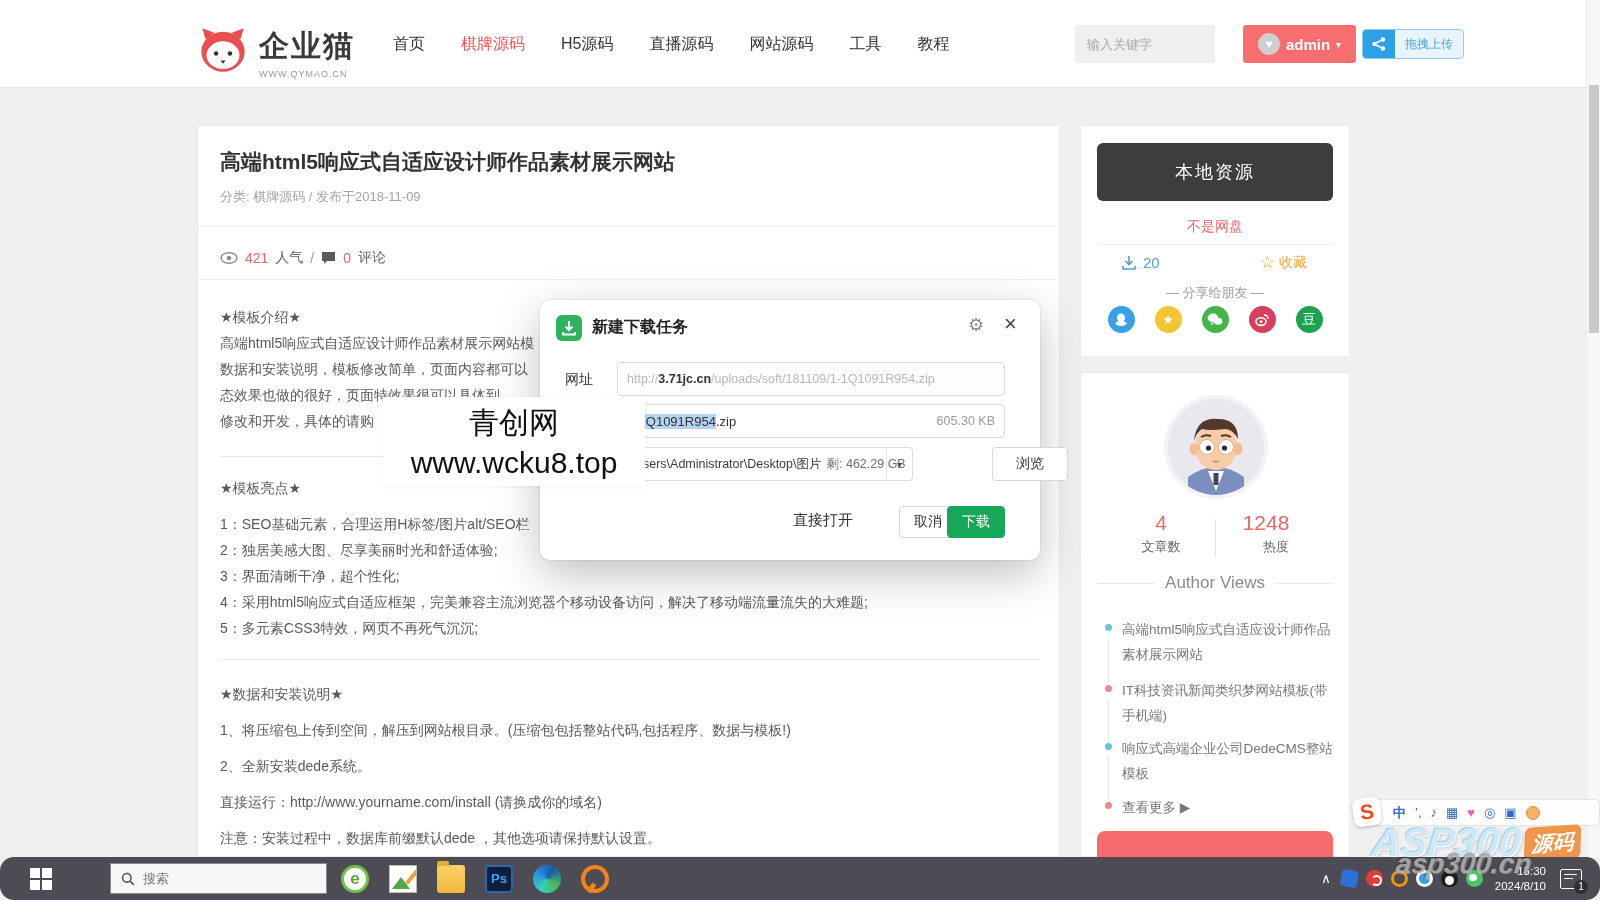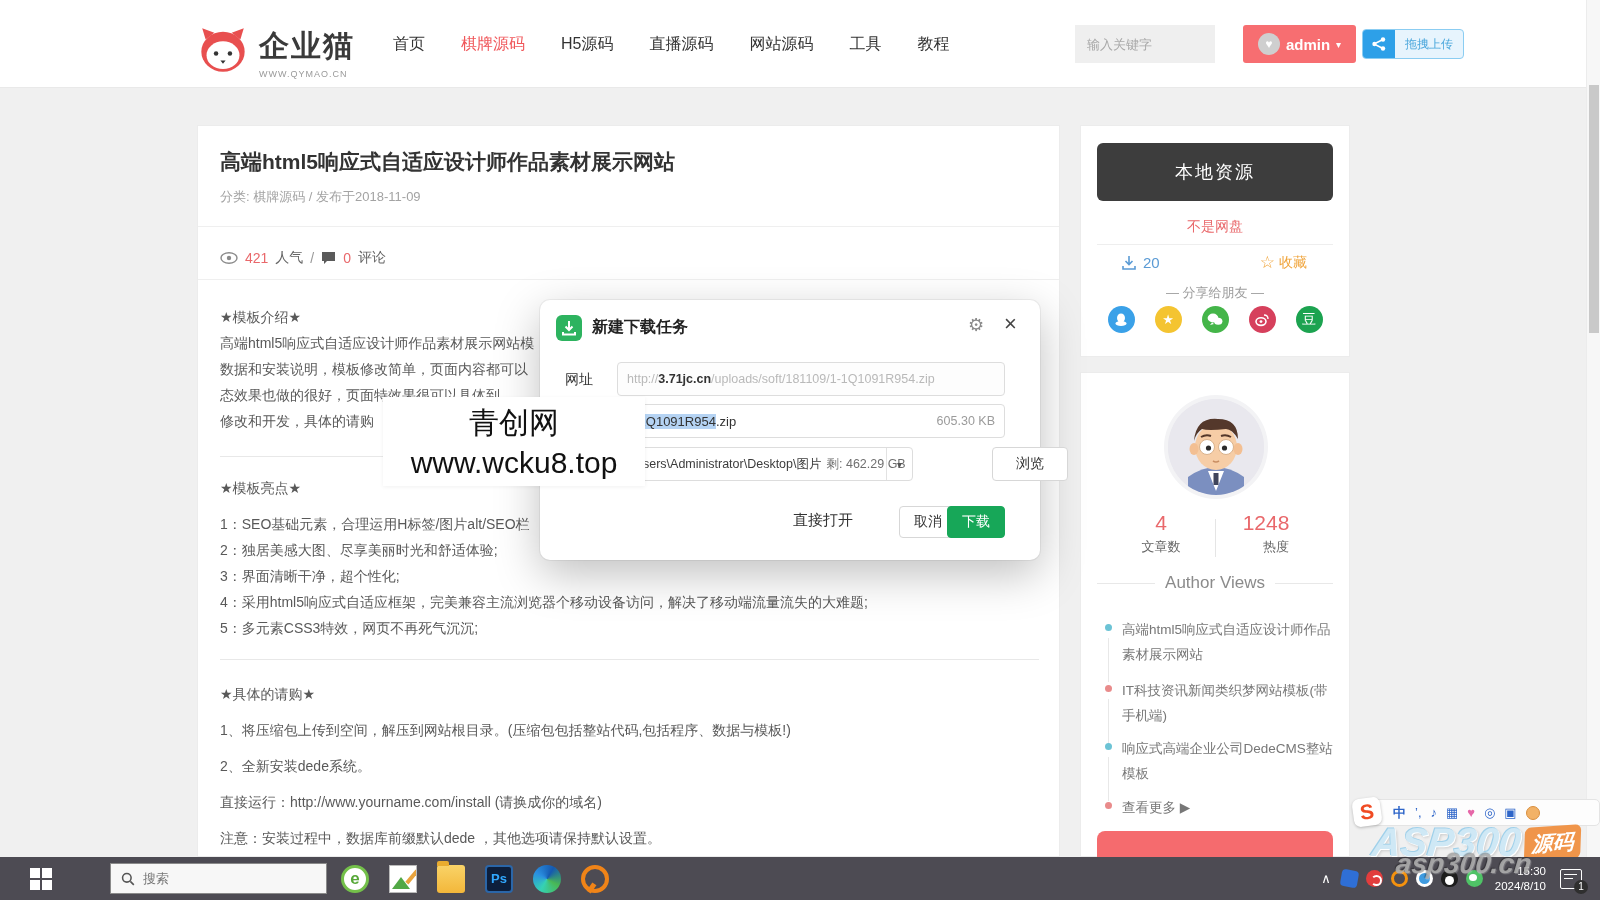--- a/index.html
+++ b/index.html
@@ -105,21 +105,21 @@
   .sg-ico { font-size:13px; color:#2f66c9; cursor:pointer; line-height:1; }
   .sg-pink { color:#e667a8; }
   .sg-face { width:14px; height:14px; border-radius:50%; background:#f2b267; border:1px solid #d98f3e; flex:none; }
 
   
   .asp-big { position:absolute; left:1372px; top:820px; z-index:71; font-style:italic; font-weight:bold; font-size:40px; color:#cfe8f5; text-shadow:-1px -1px 0 #9fd0ea, 1px 1px 0 #ffffff, 2px 2px 3px rgba(0,0,0,.15); transform:skewX(-6deg); white-space:nowrap; }
   .asp-tag { display:inline-block; background:#f0954a; color:#fff; font-size:21px; font-style:italic; border-radius:6px; padding:3px 7px; margin-left:4px; transform:rotate(-4deg) translateY(-6px); text-shadow:none; }
   .asp-small { position:absolute; left:1396px; top:848px; z-index:95; font-style:italic; font-weight:bold; font-size:28px; color:rgba(175,175,175,.85); text-shadow:1px 1px 1px rgba(255,255,255,.25), -1px -1px 1px rgba(0,0,0,.3); transform:skewX(-6deg); }
 
   
-  .taskbar { position:absolute; left:0; top:857px; width:1600px; height:43px; background:#4d4b53; z-index:80; }
+  .taskbar { position:absolute; left:0; top:857px; width:1600px; height:43px; background:#4d4b53; z-index:80;border-radius:14px; }
   .start-btn { position:absolute; left:30px; top:11px; width:34px; height:22px; display:grid; grid-template-columns:10px 10px; grid-template-rows:10px 10px; gap:2px; cursor:pointer; }
   .start-btn span { background:#fff; }
   .tb-search { position:absolute; left:110px; top:6px; width:217px; height:31px; background:#f7f7f7; border:1px solid #8a8a8a; display:flex; align-items:center; gap:8px; padding:0 10px; }
   .tb-search input { border:none; outline:none; background:transparent; font-size:13px; color:#444; width:150px; font-family:inherit; }
   .tb-icon { position:absolute; top:865px; width:28px; height:28px; cursor:pointer; z-index:81; }
   .ico-e360 { border-radius:50%; background:#fff; border:3px solid #74c04a; color:#57a838; font-weight:bold; font-size:17px; text-align:center; line-height:22px; }
   .ico-editor { background:#fff; border:1px solid #bbb; overflow:hidden; position:absolute; }
   .ico-editor .mtn { position:absolute; left:2px; bottom:3px; width:0; height:0; border-left:9px solid transparent; border-right:9px solid transparent; border-bottom:12px solid #52a846; }
   .ico-editor .pen { position:absolute; right:2px; top:3px; width:4px; height:16px; background:#e8a33d; transform:rotate(40deg); }
   .ico-folder { background:linear-gradient(#f9d368,#f3b73a); border-radius:3px; position:absolute; }
@@ -238,21 +238,21 @@
       <p style="top:261px">态效果也做的很好，页面特效果很可以具体到</p>
       <p style="top:287px">修改和开发，具体的请购</p>
       <div class="body-hr" style="top:330px"></div>
       <p style="top:354px">★模板亮点★</p>
       <p style="top:390px">1：SEO基础元素，合理运用H标签/图片alt/SEO栏</p>
       <p style="top:416px">2：独居美感大图、尽享美丽时光和舒适体验;</p>
       <p style="top:442px">3：界面清晰干净，超个性化;</p>
       <p style="top:468px">4：采用html5响应式自适应框架，完美兼容主流浏览器个移动设备访问，解决了移动端流量流失的大难题;</p>
       <p style="top:494px">5：多元素CSS3特效，网页不再死气沉沉;</p>
       <div class="body-hr" style="top:533px"></div>
-      <p style="top:560px">★具体的请购★</p>
+      <p style="top:560px">★数据和安装说明★</p>
       <p style="top:596px">1、将压缩包上传到空间，解压到网站根目录。(压缩包包括整站代码,包括程序、数据与模板!)</p>
       <p style="top:632px">2、全新安装dede系统。</p>
       <p style="top:668px">直接运行：http://www.yourname.com/install (请换成你的域名)</p>
       <p style="top:704px">注意：安装过程中，数据库前缀默认dede ，其他选项请保持默认设置。</p>
     </div>
   </div>
 
   <div class="side-card1">
     <div class="local-res-btn">本地资源</div>
     <div class="not-netdisk">不是网盘</div>

